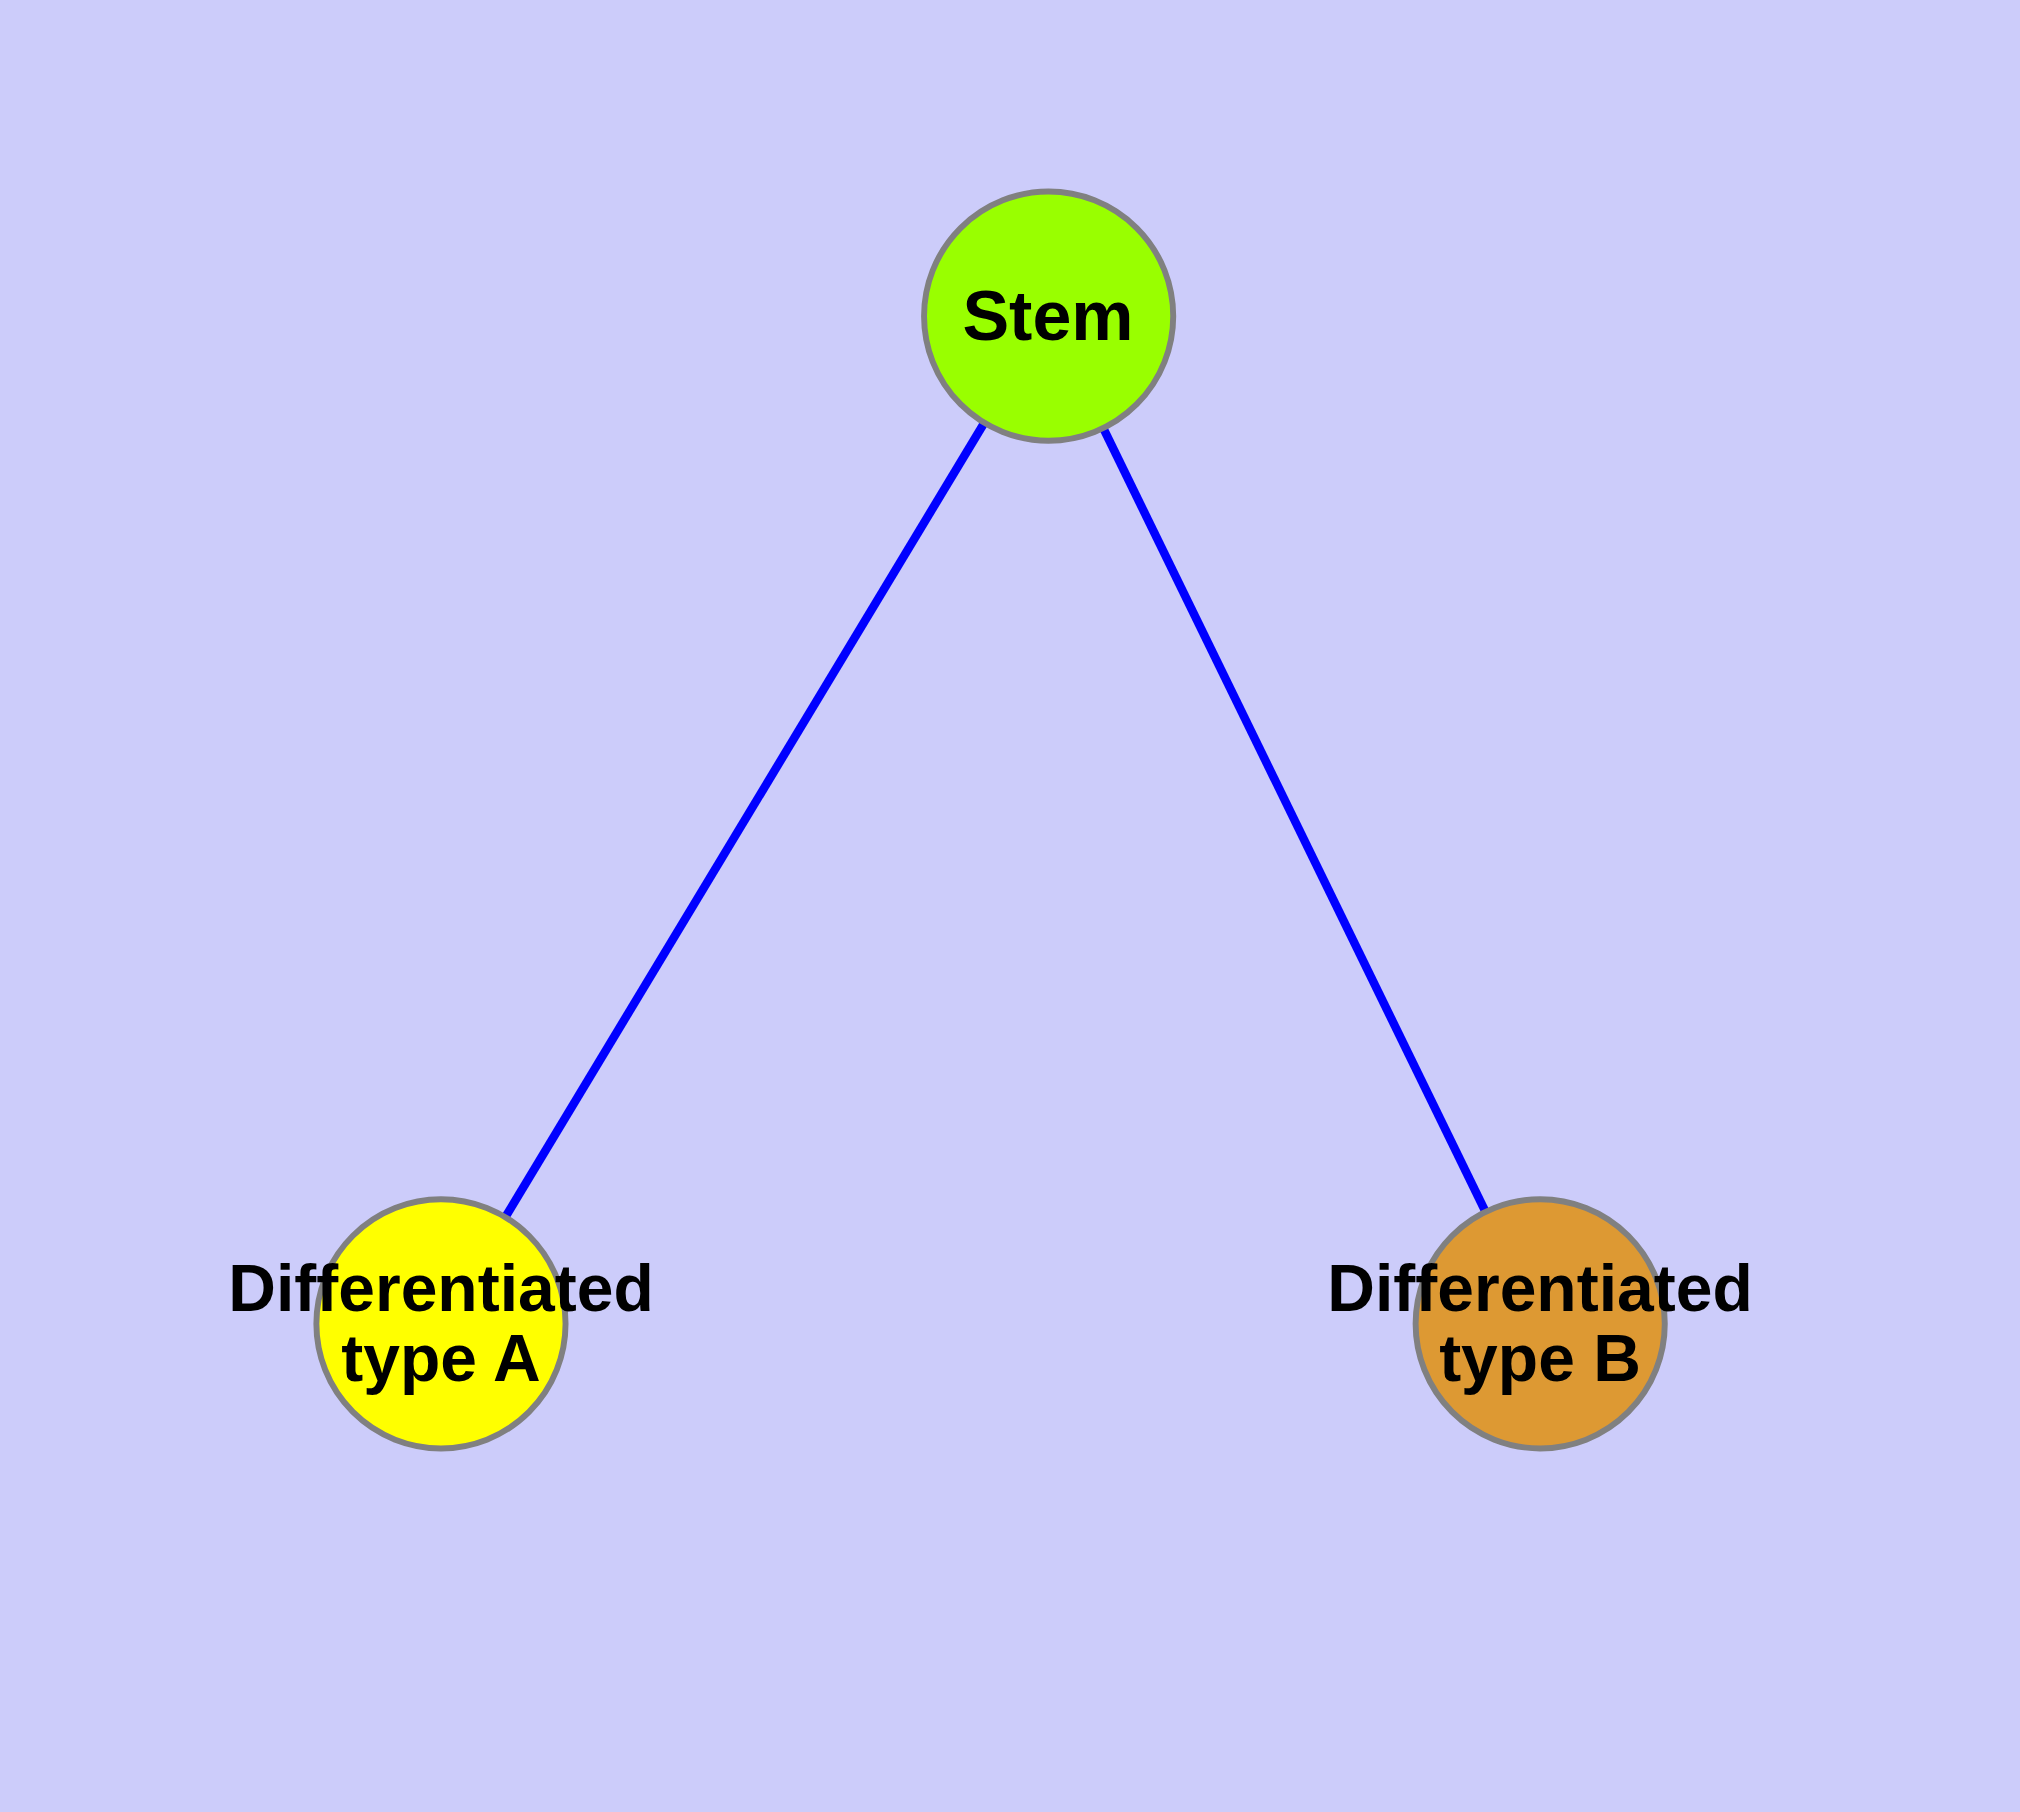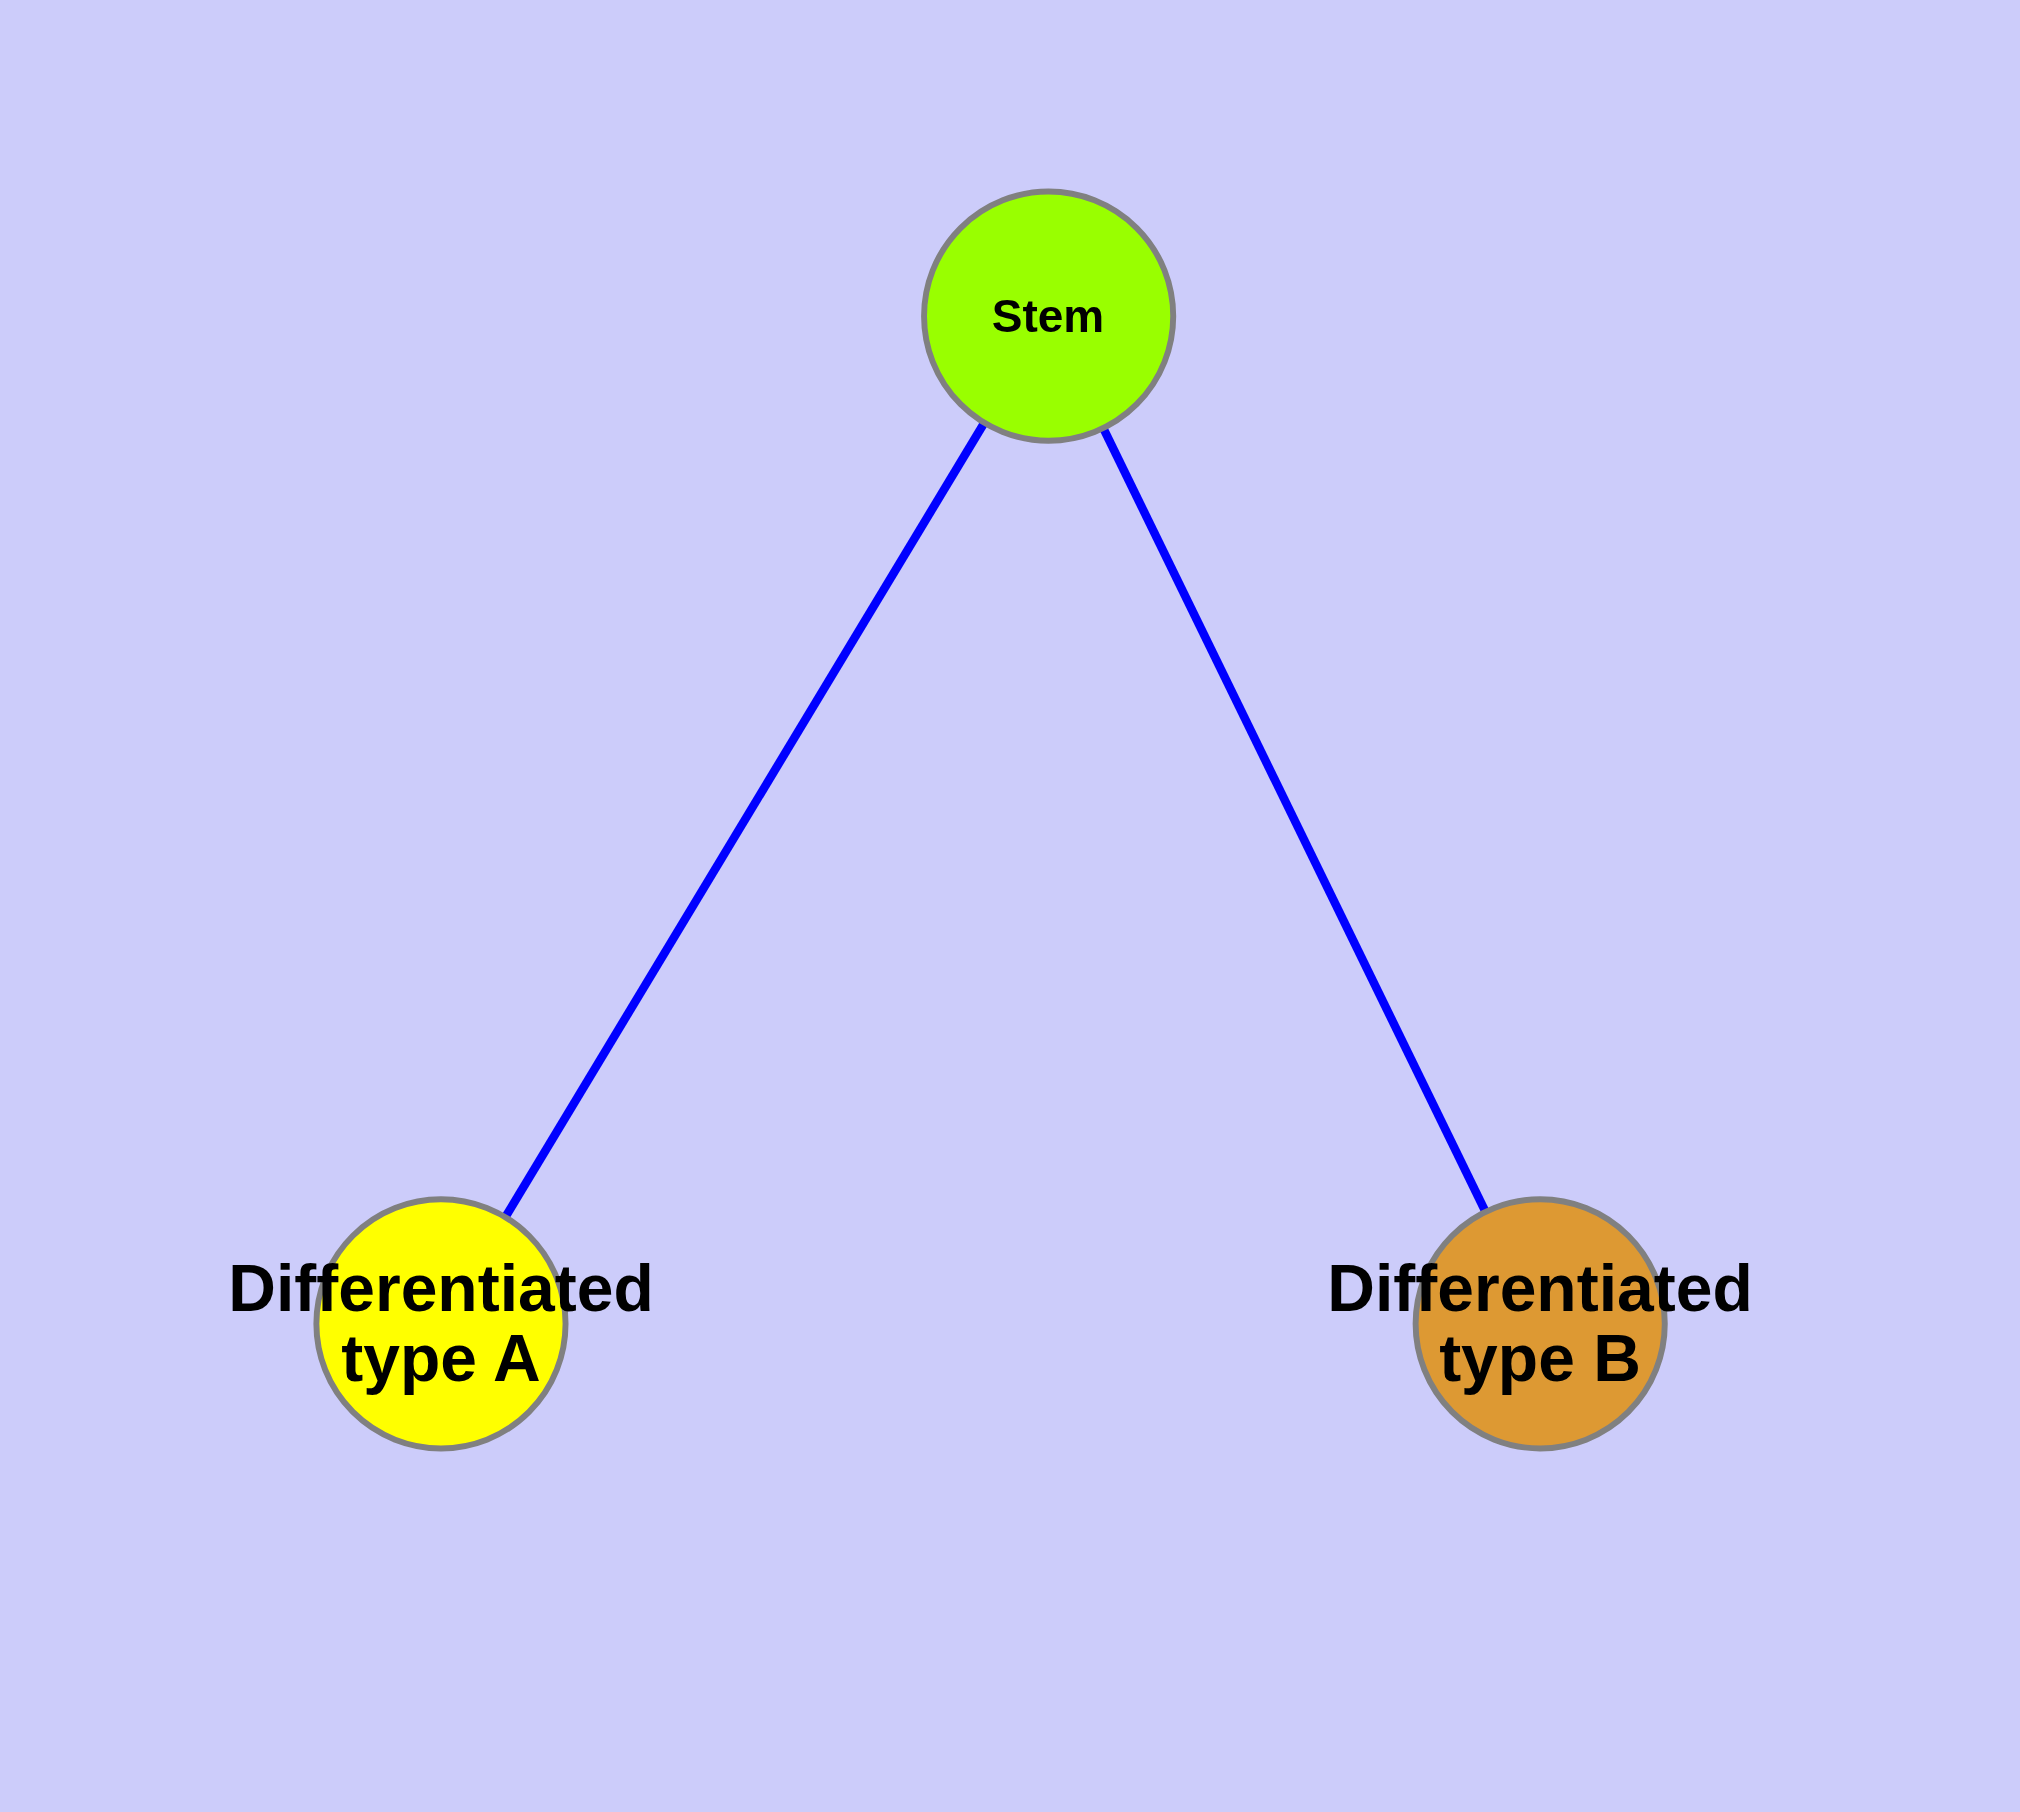--- a/index.html
+++ b/index.html
@@ -44,20 +44,20 @@
       <line class="edge" x1="1160.0562568986247" y1="500.5956911402166" x2="596.9437431013754" y2="1434.4043088597834" stroke="#0000ff" stroke-width="10" stroke-linecap="butt"></line>
       <line class="edge" x1="1302.3251211711909" y1="506.916498400941" x2="1751.6748788288091" y2="1428.083501599059" stroke="#0000ff" stroke-width="10" stroke-linecap="butt"></line>
     </g>
     <g>
       <circle class="node-circle" cx="1237" cy="373" r="147" fill="#99ff00" stroke="#808080" stroke-width="7"></circle>
       <circle class="node-circle" cx="520" cy="1562" r="147" fill="#ffff00" stroke="#808080" stroke-width="7"></circle>
       <circle class="node-circle" cx="1817" cy="1562" r="147" fill="#dd9933" stroke="#808080" stroke-width="7"></circle>
     </g>
   </svg>
 
-  <div class="node-label" style="left: 1048px; top: 316px; font-size: 46px; color: rgb(0, 0, 0);">Stem</div>
+  <div class="node-label" style="left: 1048px; top: 316px; font-size: 70px; color: rgb(0, 0, 0);">Stem</div>
   <div class="node-label" style="left: 441px; top: 1324px; font-size: 66px; color: rgb(0, 0, 0);">Differentiated
 type A</div>
   <div class="node-label" style="left: 1540px; top: 1324px; font-size: 66px; color: rgb(0, 0, 0);">Differentiated
 type B</div>
 
 </div>
 
 
 </body></html>

